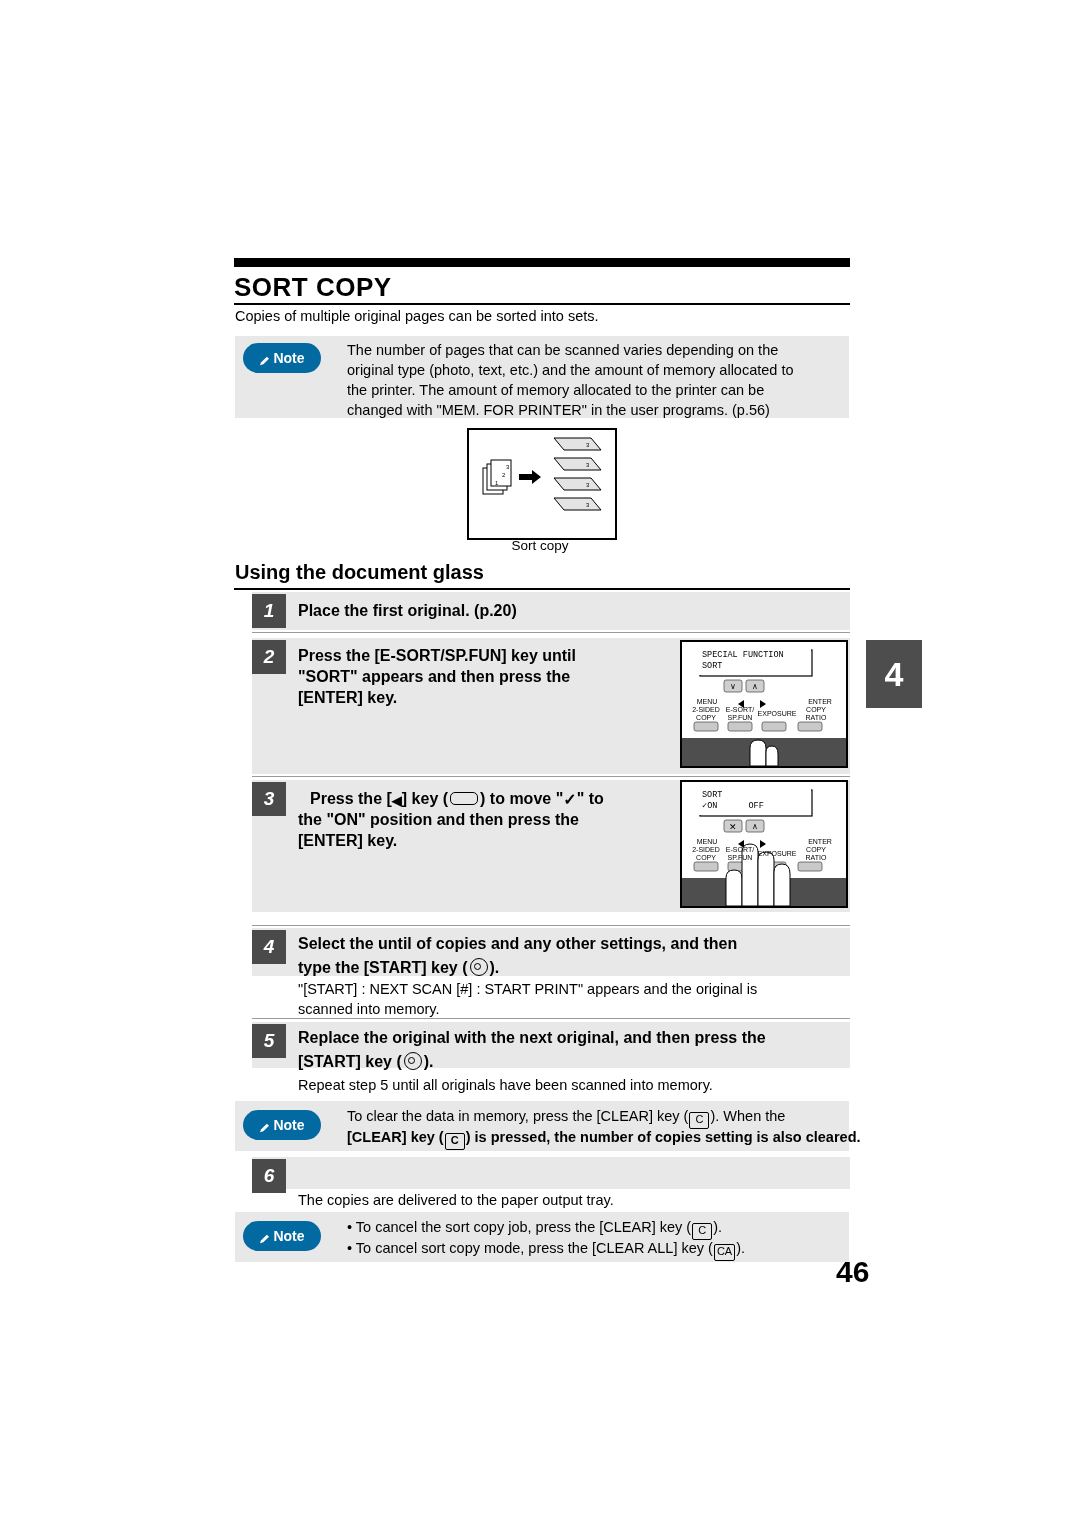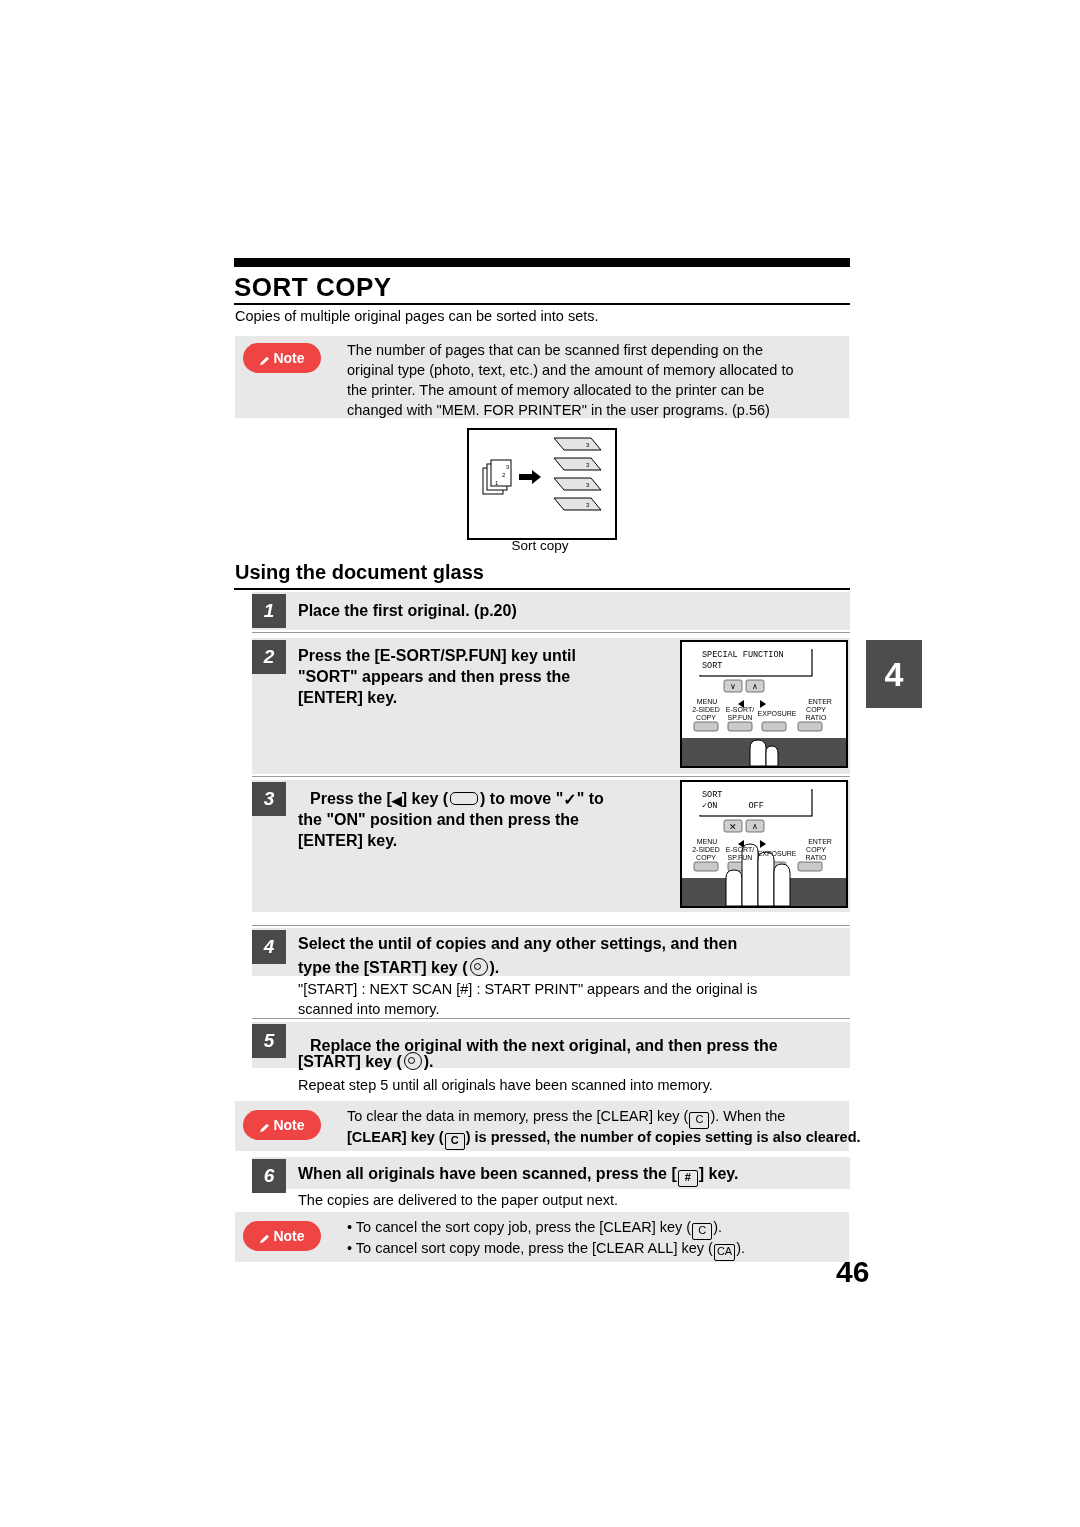--- a/index.html
+++ b/index.html
@@ -52,21 +52,21 @@
 
   
   .notebox {
     position: absolute;
     background: #e8e8e8;
   }
   .note-badge {
     position: absolute;
     width: 78px; height: 30px;
     border-radius: 15px;
-    background: #ef4444;
+    background: #0369a1;
     color: #fff;
     font-size: 14px;
     font-weight: bold;
     display: flex;
     align-items: center;
     justify-content: center;
     box-sizing: border-box;
   }
   .note-badge .pencil {
     display: inline-block;
@@ -264,21 +264,21 @@
 
   <div class="notebox" style="left:235px; top:336px; width:614px; height:82px;"></div>
   <div class="note-badge" style="left:243px; top:343px;">
     <span class="pencil">
       <svg viewBox="0 0 12 12" width="11" height="11">
           <path d="M1 10 L2.4 6.8 L8.6 0.9 L10.9 3.1 L4.7 9.0 Z" fill="#ffffff"></path>
         </svg>
     </span>
     <span>Note</span>
   </div>
-  <div class="note-text" style="left:347px; top:340px;">The number of pages that can be scanned first depending on the</div>
+  <div class="note-text" style="left:347px; top:340px;">The number of pages that can be scanned varies depending on the</div>
   <div class="note-text" style="left:347px; top:360px;">original type (photo, text, etc.) and the amount of memory allocated to</div>
   <div class="note-text" style="left:347px; top:380px;">the printer. The amount of memory allocated to the printer can be</div>
   <div class="note-text" style="left:347px; top:400px;">changed with "MEM. FOR PRINTER" in the user programs. (p.56)</div>
 
   <div class="illus-box">
     <svg width="142" height="104" viewBox="0 0 142 104">
 
       <g stroke="#000" stroke-width="1" fill="#ffffff">
         <rect x="14" y="38" width="20" height="26"></rect>
         <rect x="18" y="34" width="20" height="26"></rect>
@@ -423,21 +423,21 @@
   <div class="step-text" style="left:298px; top:934px;">Select the until of copies and any other settings, and then</div>
   <div class="step-text" style="left:298px; top:955px;">
     <span>type the [START] key (</span><span class="roundcap"></span><span>).</span>
   </div>
   <div class="step-sub" style="left:298px; top:979px;">"[START] : NEXT SCAN  [#] : START PRINT" appears and the original is</div>
   <div class="step-sub" style="left:298px; top:999px;">scanned into memory.</div>
   <div class="hrule" style="left:252px; top:1018px; width:598px;"></div>
 
   <div class="step-band" style="left:252px; top:1022px; width:598px; height:46px;"></div>
   <div class="step-num" style="left:252px; top:1024px;">5</div>
-  <div class="step-text" style="left:310px; top:1028px;margin-top:8px;">Replace the original with the next original, and then press the</div>
+  <div class="step-text" style="left:298px; top:1028px;">Replace the original with the next original, and then press the</div>
   <div class="step-text" style="left:298px; top:1049px;">
     <span>[START] key (</span><span class="roundcap"></span><span>).</span>
   </div>
   <div class="step-sub" style="left:298px; top:1075px;">Repeat step 5 until all originals have been scanned into memory.</div>
 
   <div class="notebox" style="left:235px; top:1101px; width:614px; height:50px;"></div>
   <div class="note-badge" style="left:243px; top:1110px;">
     <span class="pencil">
       <svg viewBox="0 0 12 12" width="11" height="11">
           <path d="M1 10 L2.4 6.8 L8.6 0.9 L10.9 3.1 L4.7 9.0 Z" fill="#ffffff"></path>
@@ -447,24 +447,21 @@
   </div>
   <div class="note-text" style="left:347px; top:1106px;">
     <span>To clear the data in memory, press the [CLEAR] key (</span><span class="smallkeybox">C</span><span>). When the</span>
   </div>
   <div class="note-text" style="left:347px; top:1127px;font-weight:bold;">
     <span>[CLEAR] key (</span><span class="smallkeybox">C</span><span>) is pressed, the number of copies setting is also cleared.</span>
   </div>
 
   <div class="step-band" style="left:252px; top:1157px; width:598px; height:32px;"></div>
   <div class="step-num" style="left:252px; top:1159px;">6</div>
-  <div class="step-text" style="left:298px; top:1164px;">
-    <span>When all originals have been scanned, press the [</span><span class="smallkeybox">#</span><span>] key.</span>
-  </div>
-  <div class="step-sub" style="left:298px; top:1190px;">The copies are delivered to the paper output next.</div>
+  <div class="step-sub" style="left:298px; top:1190px;">The copies are delivered to the paper output tray.</div>
 
   <div class="notebox" style="left:235px; top:1212px; width:614px; height:50px;"></div>
   <div class="note-badge" style="left:243px; top:1221px;">
     <span class="pencil">
       <svg viewBox="0 0 12 12" width="11" height="11">
           <path d="M1 10 L2.4 6.8 L8.6 0.9 L10.9 3.1 L4.7 9.0 Z" fill="#ffffff"></path>
         </svg>
     </span>
     <span>Note</span>
   </div>

